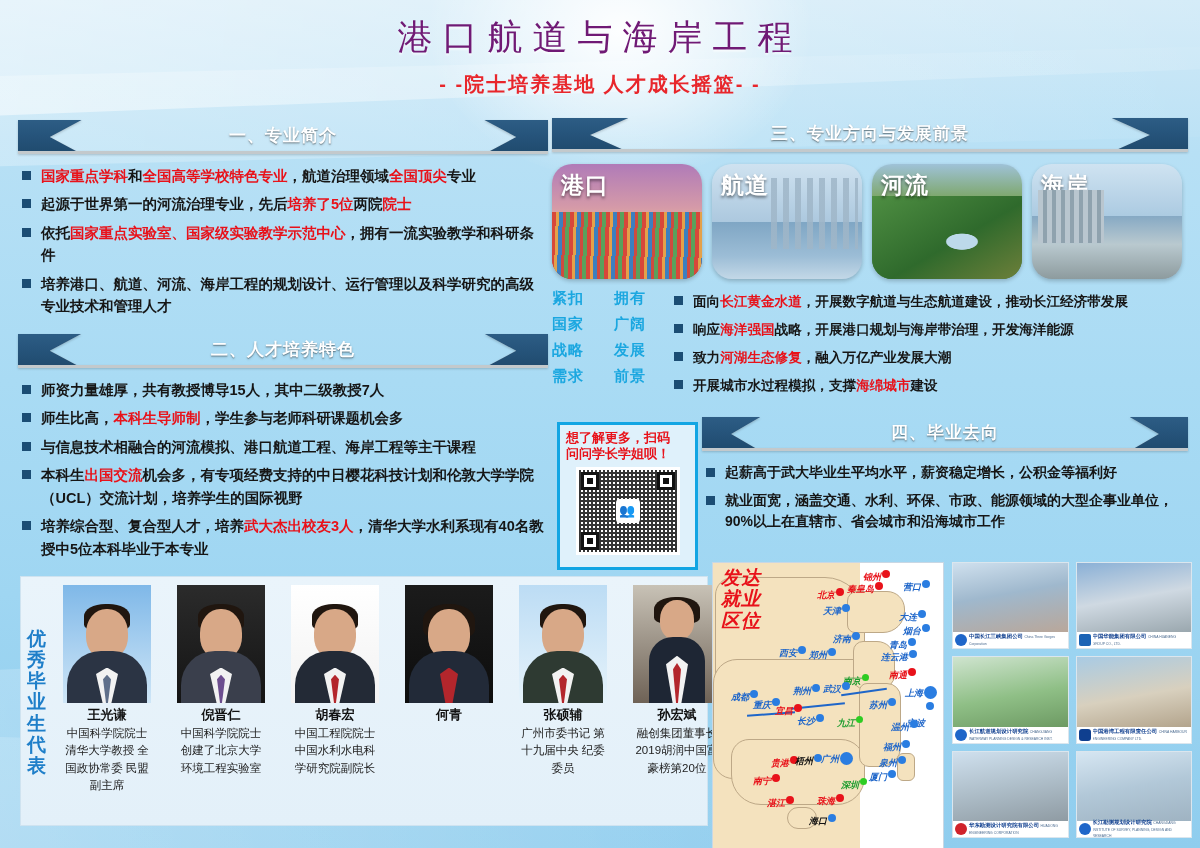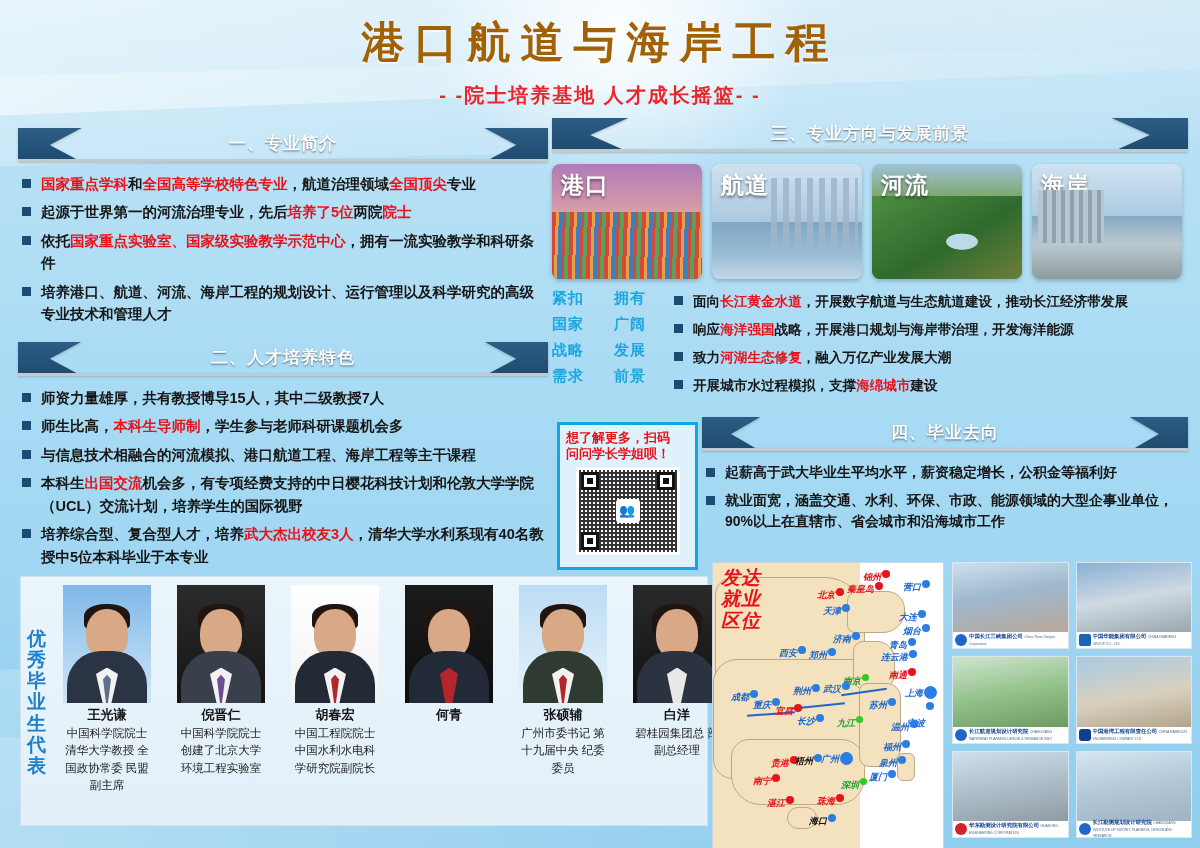--- a/index.html
+++ b/index.html
@@ -15,21 +15,21 @@
   .w1 { top:-40px; height:130px; background:linear-gradient(100deg, rgba(255,255,255,.55), rgba(255,255,255,.05)); transform:rotate(-2.2deg); }
   .w2 { top:60px; height:90px; background:linear-gradient(95deg, rgba(255,255,255,.30), rgba(255,255,255,0)); transform:rotate(-1.4deg); }
   .w3 { top:640px; height:220px; background:linear-gradient(95deg, rgba(255,255,255,.22), rgba(255,255,255,0) 60%); transform:rotate(-2.6deg); }
   .w4 { top:760px; height:160px; background:linear-gradient(80deg, rgba(255,255,255,.18), rgba(255,255,255,0) 70%); transform:rotate(2deg); }
   .glow { position:absolute; left:430px; top:-120px; width:380px; height:300px; border-radius:50%;
           background:radial-gradient(ellipse at center, rgba(255,255,255,.95) 0%, rgba(255,255,255,.45) 40%, rgba(255,255,255,0) 72%); }
 
   
   .header { position:absolute; top:14px; left:0; width:1200px; text-align:center; z-index:5; }
   .title {
-    font-size: 43px; font-weight: bold; letter-spacing: 10px; color:#a16207;
+    font-size: 35px; font-weight: normal; letter-spacing: 10px; color:#701a75;
     text-shadow: 0 2px 2px rgba(255,255,255,.7);
   }
   .subtitle { margin-top:10px; font-size:20px; font-weight:bold; letter-spacing:2px; color:#e8262b; }
 
   
   .ribbon { position:relative; display:block; height:34px; filter: drop-shadow(0 1px 1px rgba(0,0,0,.18)); }
   .ribbon .outer {
     position:absolute; inset:0; background:#cfd4d6;
     clip-path: polygon(0 0, 100% 0, 100% 100%, 88% 100%, 94% 50%, 88% 0, 12% 0, 6% 50%, 12% 100%, 0 100%);
   }
@@ -45,28 +45,28 @@
   }
 
   
   .bullets { margin-top:11px; }
   .bullet-row { display:flex; align-items:flex-start; margin-bottom:6px; }
   .bullet-mark { flex:none; width:9px; height:9px; background:#1b4d74; margin:6px 10px 0 4px; }
   .bullet-text { font-size:14.5px; font-weight:bold; color:#161616; line-height:1.55; }
   .red { color:#e8121a; }
 
   
-  .col-left  { position:absolute; left:18px; top:128px; width:530px; z-index:4; }
+  .col-left  { position:absolute; left:18px; top:120px; width:530px; z-index:4; }
   .col-right { position:absolute; left:552px; top:118px; width:636px; z-index:4; }
   .sec2 { margin-top:16px; }
 
   
   .dir-strip { display:flex; gap:10px; margin-top:12px; }
   .dir-card {
-    position:relative; width:150px; height:115px; border-radius:8px; overflow:hidden;
+    position:relative; width:150px; height:115px; border-radius:20px; overflow:hidden;
     box-shadow:0 2px 4px rgba(0,0,0,.22);
   }
   .dir-card .sky { position:absolute; inset:0; }
   .dir-card .ground { position:absolute; left:0; right:0; bottom:0; height:55%; }
   .dir-card .name {
     position:absolute; left:9px; top:6px; color:#fff; font-size:23px; font-weight:bold;
     text-shadow:0 2px 3px rgba(0,0,0,.5); letter-spacing:1px;
   }
   
   .d1 .sky{background:linear-gradient(180deg,#b07bb8 0%,#d59aa8 38%,#f0c39a 62%,#f7dfb6 100%);}
@@ -430,20 +430,32 @@
         <div class="hair"></div>
         <div class="head"></div>
         <div class="body" style="background:#2e3a32;"></div>
         <div class="shirt"></div>
         <div class="tie"></div>
       </div>
       <div class="al-name">张硕辅</div>
       <div class="al-desc">广州市委书记 第十九届中央 纪委委员</div>
     </div>
 
+    <div class="alumnus">
+      <div class="portrait">
+        <div class="bg" style="background:linear-gradient(180deg,#c8c2b6,#6e6256);"></div>
+        <div class="hair" style="top:10%;"></div>
+        <div class="head" style="top:13%;width:34px;height:40px;"></div>
+        <div class="body" style="width:56px;height:56%;border-radius:24px 24px 0 0;background:#1e2634;"></div>
+        <div class="shirt" style="height:40%;"></div>
+        <div class="tie" style="height:34%;"></div>
+      </div>
+      <div class="al-name">孙宏斌</div>
+      <div class="al-desc">融创集团董事长 2019胡润中国富 豪榜第20位</div>
+    </div>
 
     <div class="alumnus">
       <div class="portrait">
         <div class="bg" style="background:linear-gradient(180deg,#2a2a2a,#101010);"></div>
         <div class="hair" style="width:50px;height:32px;"></div>
         <div class="head"></div>
         <div class="body" style="background:#2b3340;"></div>
         <div class="shirt" style="background:#e8e8e8;width:20px;"></div>
       </div>
       <div class="al-name">白洋</div>

